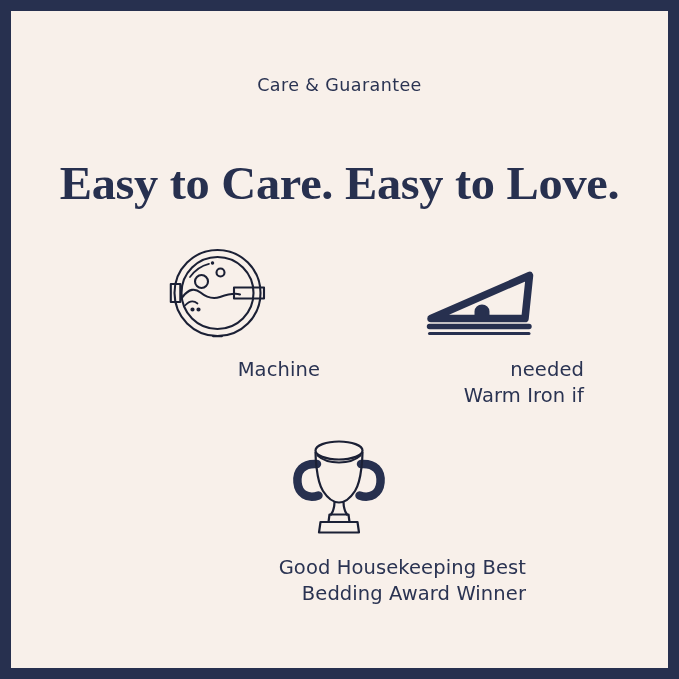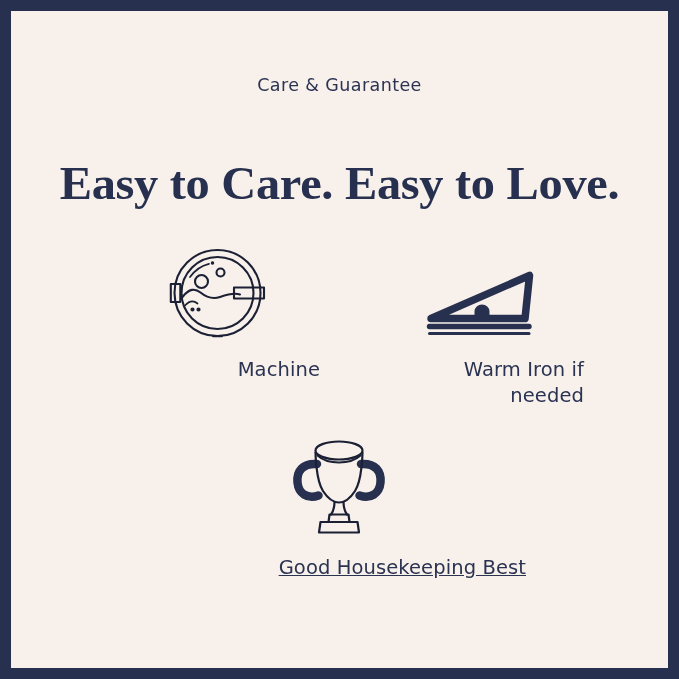--- a/index.html
+++ b/index.html
@@ -112,21 +112,21 @@
   }
   #feature-warm-iron .icon-wrap { height: 92px; }
   #feature-warm-iron .caption { margin-top: 18px; }
 
   #feature-award {
     left: 140px;
     top: 424px;
     width: 375px;
   }
   #feature-award .icon-wrap { height: 100px; }
-  #feature-award .caption { margin-top: 20px; text-decoration: underline; }
+  #feature-award .caption { margin-top: 20px; }
 
   .caption-line { display: block; }
 
   svg { display: block; overflow: visible; }
 </style>
 </head>
 <body>
 
 <div id="infographic-card">
   <div class="hairline"></div>
@@ -182,22 +182,22 @@
 
             <path d="M48.5 51 L48.5 44.5 C48.5 41.6, 50.8 39.6, 54 39.6
                      C57.2 39.6, 59.5 41.6, 59.5 44.5 L59.5 51 Z" fill="#27304F" stroke-width="4"></path>
 
             <path d="M1.5 59.5 L101 59.5" stroke-width="5.4"></path>
             <path d="M1.5 66.5 L101 66.5" stroke-width="3"></path>
           </g>
         </svg>
       </div>
       <div class="caption">
+        <span class="caption-line">needed</span>
         <span class="caption-line">Warm Iron if</span>
-        <span class="caption-line">needed</span>
       </div>
     </div>
 
     <div class="feature" id="feature-award">
       <div class="icon-wrap">
         <svg width="92" height="100" viewBox="0 0 92 100">
           <g fill="none" stroke-linecap="round" stroke-linejoin="round">
 
             <path d="M24 29 C10 28, 3.5 36, 4.5 47.5 C5.5 58.5, 14.5 64.5, 25.5 60.5" stroke="#27304F" stroke-width="8.5"></path>
             <path d="M68 29 C82 28, 88.5 36, 87.5 47.5 C86.5 58.5, 77.5 64.5, 66.5 60.5" stroke="#27304F" stroke-width="8.5"></path>
@@ -213,17 +213,18 @@
             <path d="M50.5 67 C50.5 72, 51.5 76, 54 79.5" stroke="#1B2035" stroke-width="2.2"></path>
 
             <path d="M36.5 79.5 L55.5 79.5 L56.5 87 L35.5 87 Z" stroke="#1B2035" stroke-width="2.2"></path>
 
             <path d="M27.5 87 L64.5 87 L66 97.5 L26 97.5 Z" stroke="#1B2035" stroke-width="2.2"></path>
           </g>
         </svg>
       </div>
       <div class="caption">
         <span class="caption-line">Good Housekeeping Best</span>
+        <span class="caption-line">Bedding Award Winner</span>
       </div>
     </div>
 
   </div>
 </div>
 
 </body></html>

